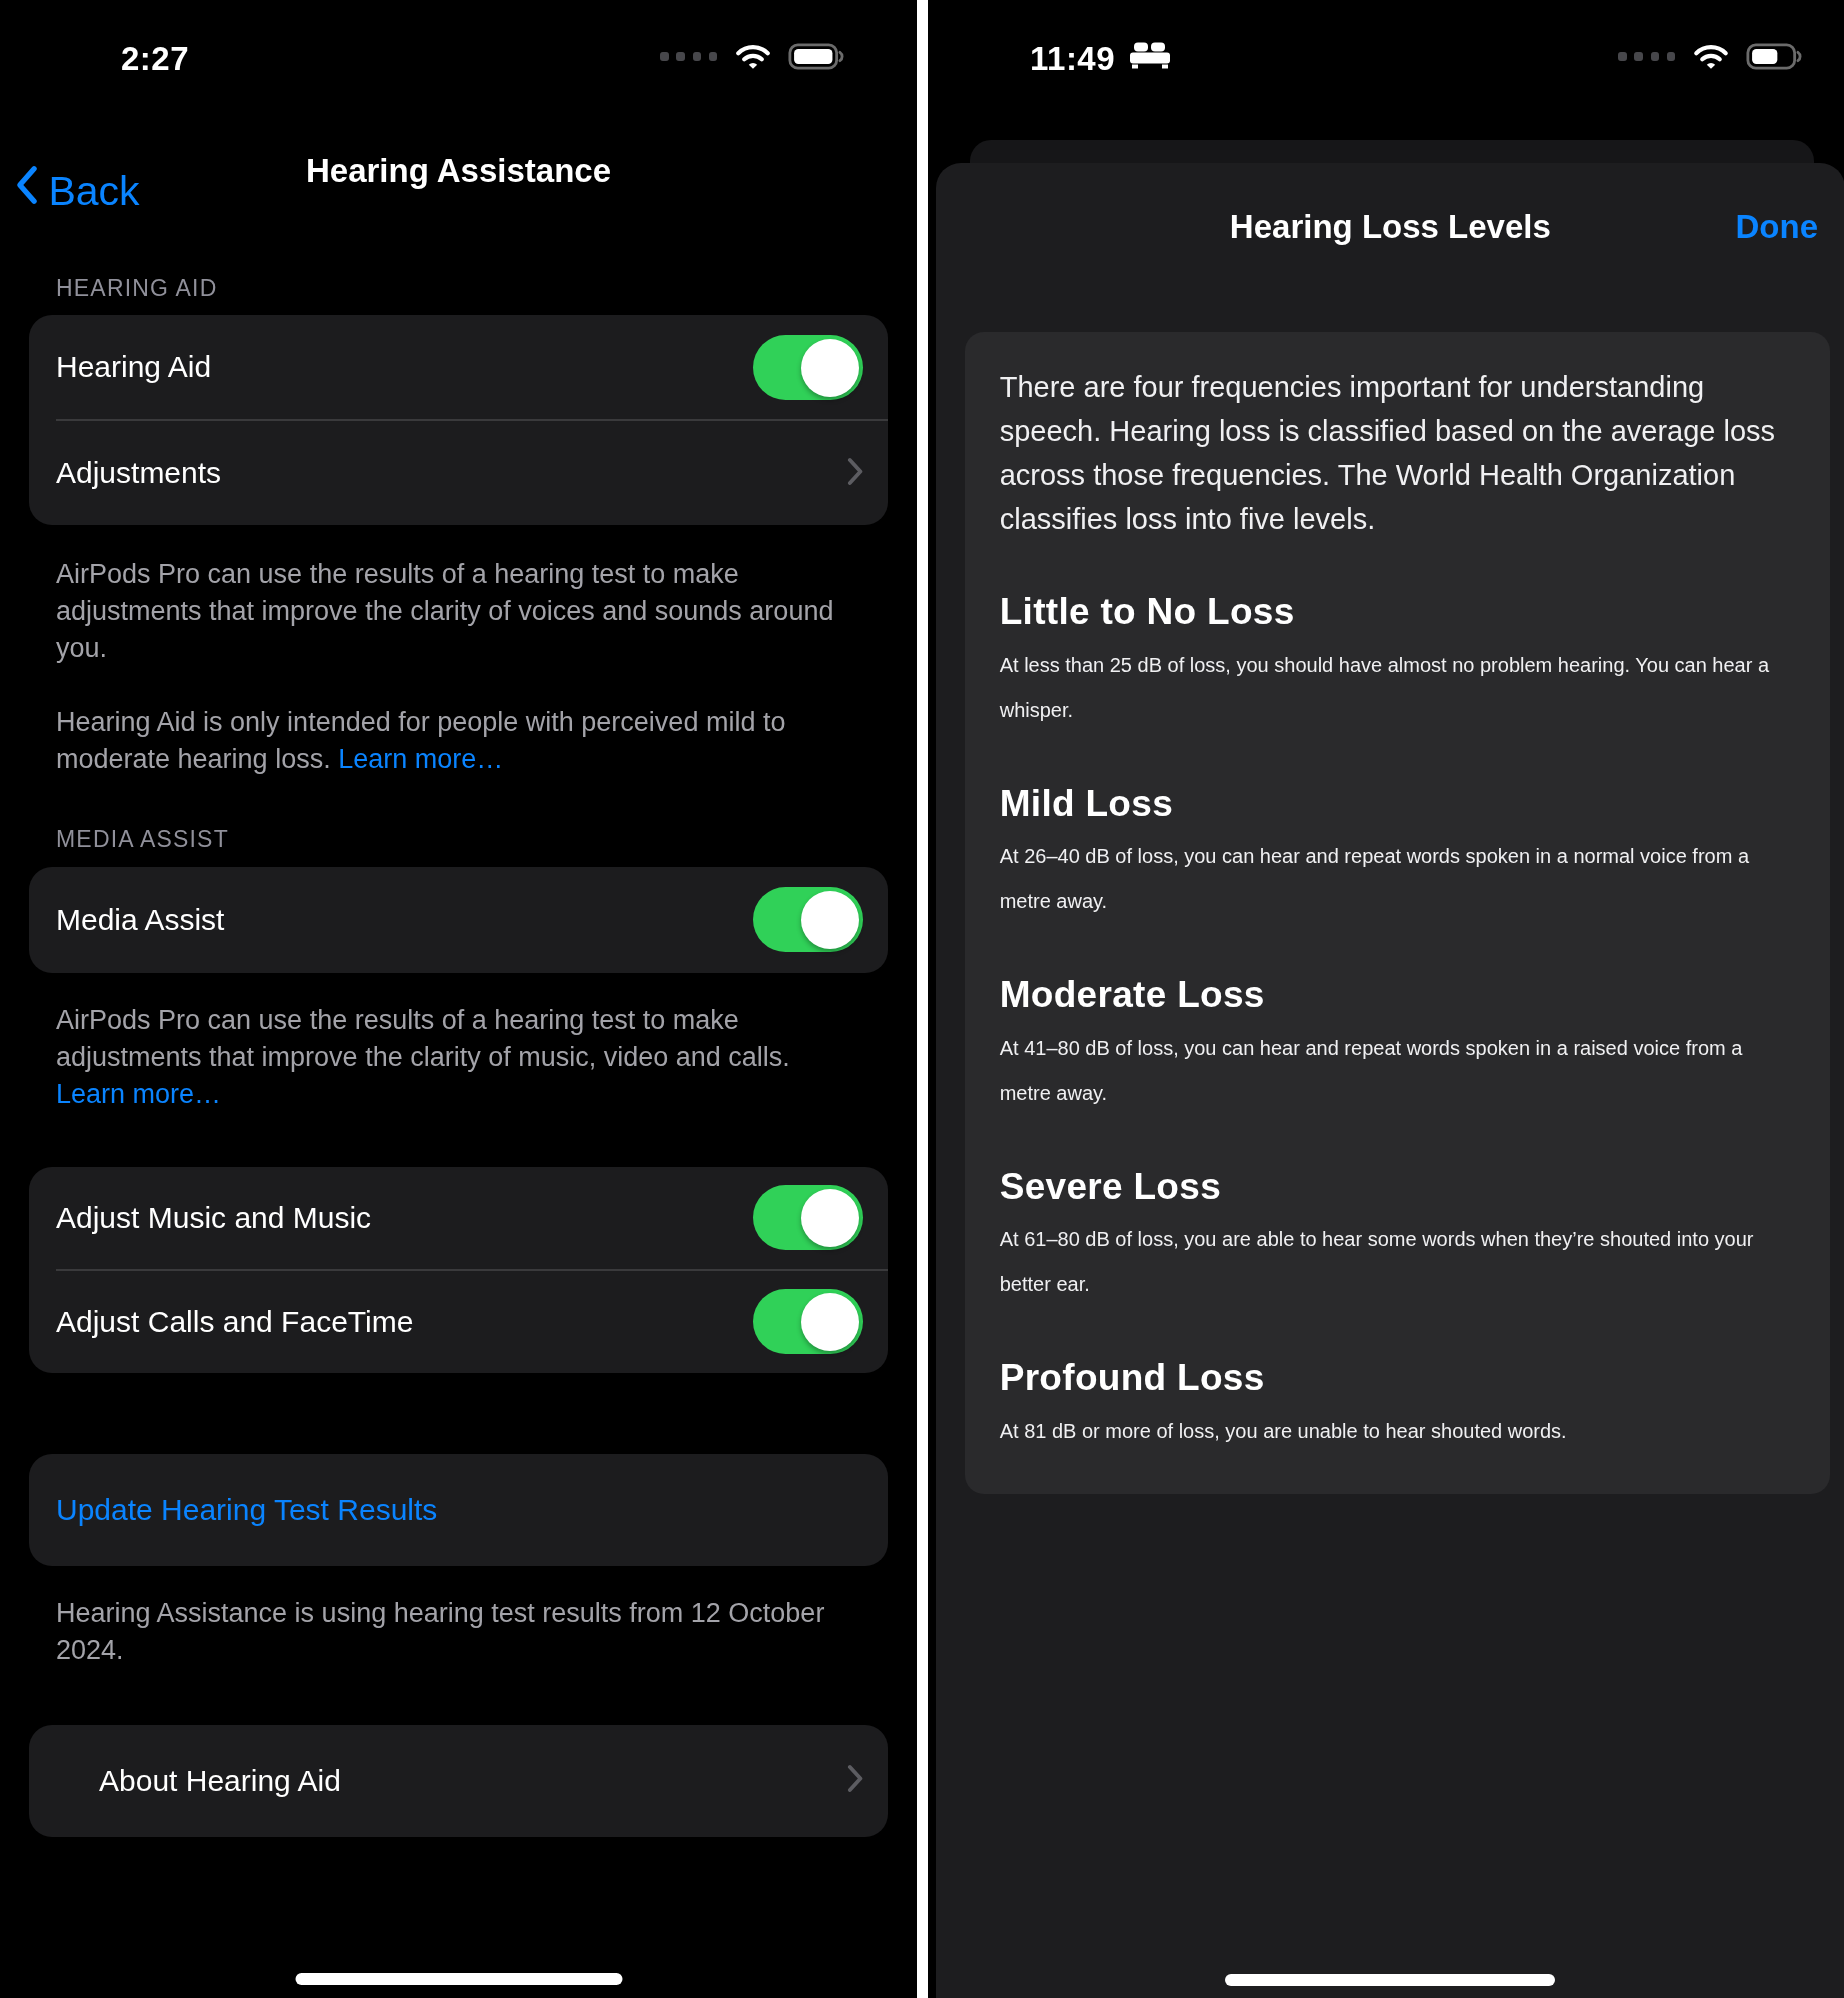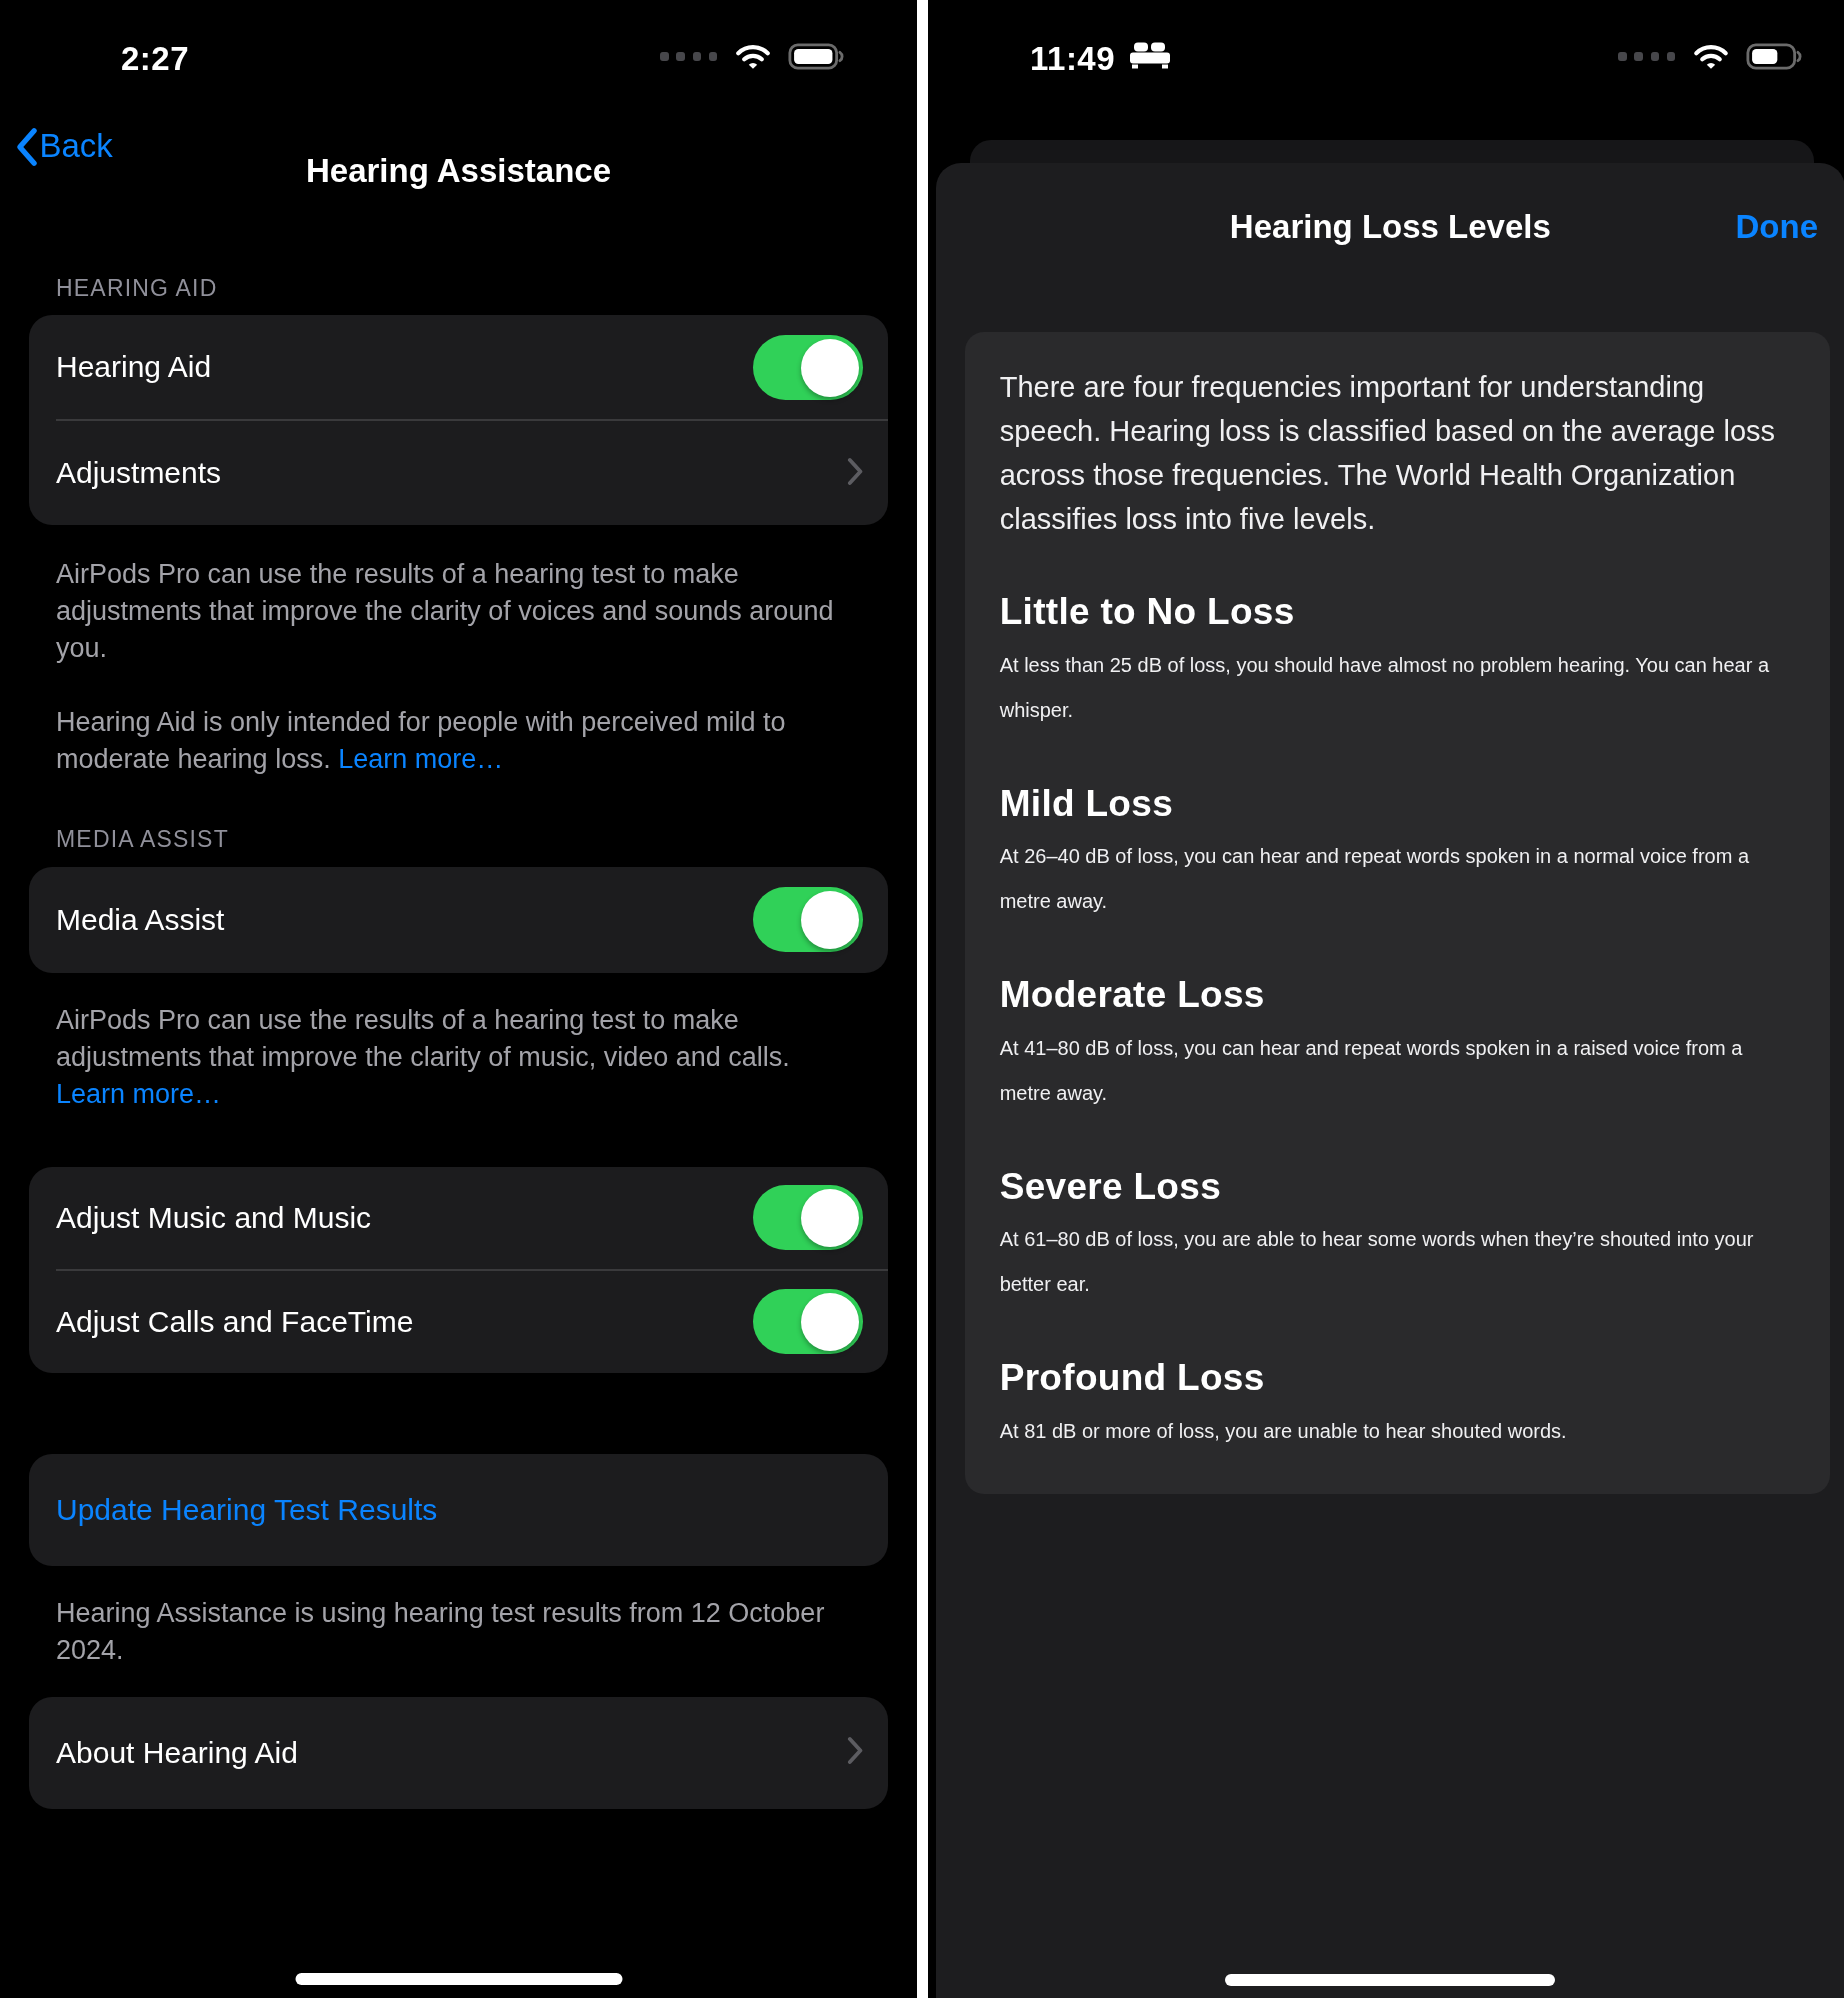--- a/index.html
+++ b/index.html
@@ -34,22 +34,22 @@
     padding:25px 71px 0 113px;color:#fff;
   }
   .statusbar .time{font-size:33px;font-weight:700;letter-spacing:0.5px;display:flex;align-items:center;gap:13.4px;margin-left:8px;}
   .status-icons{display:flex;align-items:center;gap:16.3px;}
   .cell-dots{display:flex;gap:7.7px;align-items:flex-end;padding-bottom:3.8px;}
   .cell-dots i{width:8.6px;height:8.6px;border-radius:2.9px;background:#47474b;display:block;}
 
   
   .nav{margin-top:35px;height:88px;position:relative;display:flex;align-items:center;}
   .back-btn{
-    position:absolute;left:15.4px;top:0;bottom:0;display:flex;align-items:flex-start;gap:1px;
-    color:var(--accent-blue);font-size:33px;cursor:pointer;z-index:2;
+    position:absolute;left:15.4px;top:0;bottom:0;display:flex;align-items:flex-end;gap:10px;
+    color:var(--accent-blue);font-size:41px;cursor:pointer;z-index:2;
   }
   .nav-title{width:100%;text-align:center;font-size:33px;font-weight:700;color:#fff;}
 
   
   .content{padding:0 29px;}
   .section-label{
     margin:60px 0 13.4px 27px;font-size:23px;letter-spacing:1.2px;color:var(--section-gray);
   }
   .section-label.second{margin-top:48px;}
   .card{background:var(--card-bg);border-radius:23px;overflow:hidden;}
@@ -70,21 +70,21 @@
   .toggle .knob{
     position:absolute;top:3.8px;right:3.8px;width:58px;height:58px;border-radius:50%;background:#fff;
     box-shadow:0 2.9px 5.8px rgba(0,0,0,.3);
   }
   .chev{flex:0 0 auto;}
   .footer{margin:31px 27px 0;font-size:27px;line-height:37px;color:var(--footer-gray);}
   .footer p + p{margin-top:37px;}
   .footer .link{color:var(--accent-blue);text-decoration:none;cursor:pointer;}
   .mt-56{margin-top:54px;}
   .mt-84{margin-top:81px;}
-  .mt-46{margin-top:28px;}
+  .mt-46{margin-top:56px;padding-left:43px;}
   .footer.tight{margin-top:29px;}
 
   .home-indicator{
     position:absolute;bottom:13.4px;left:50%;transform:translateX(-50%);
     width:327px;height:11.5px;border-radius:6.7px;background:#fff;cursor:grab;
   }
 
   
   .sheet-peek{
     position:absolute;top:140px;left:42px;right:31px;height:42px;

